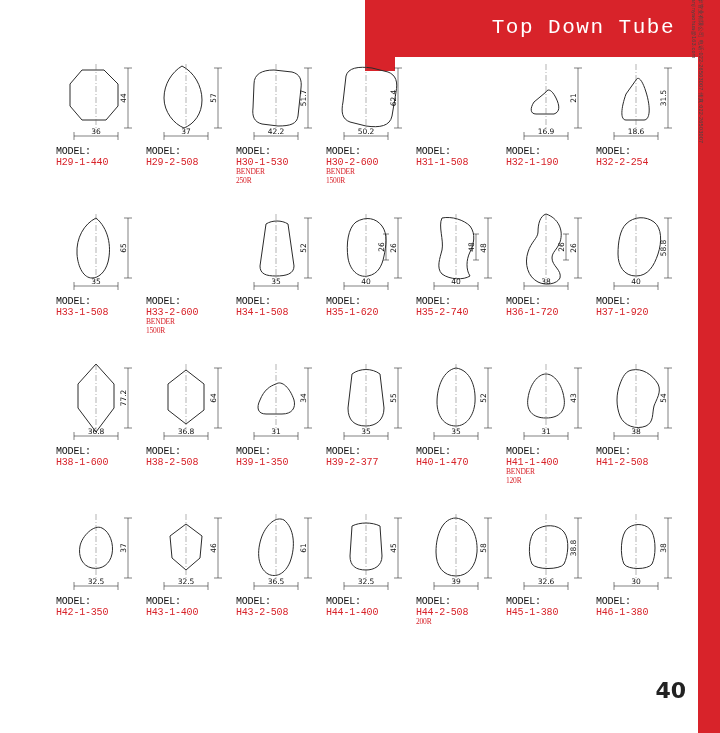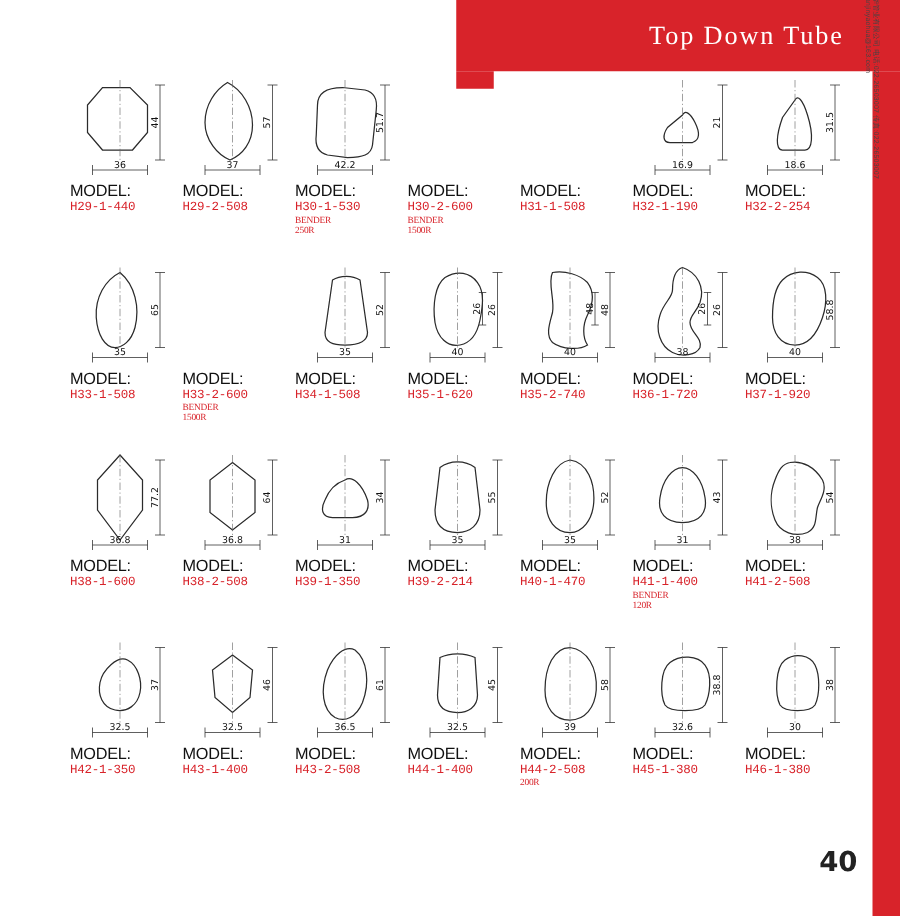--- a/index.html
+++ b/index.html
@@ -31,21 +31,21 @@
     height: 57px;
     background: #d8232a;
   }
   .header-title {
     position: absolute;
     right: 45px;
     top: 16px;
     color: #ffffff;
     font-size: 21px;
     letter-spacing: 1.5px;
-    font-family: Liberation Serif, serif;
+    font-family: Liberation Mono, monospace;
     white-space: nowrap;
   }
   .header-notch {
     position: absolute;
     left: 365px;
     top: 57px;
     width: 30px;
     height: 14px;
     background: #d8232a;
   }
@@ -123,23 +123,23 @@
     top: 0;
   }
   .labels {
     position: absolute;
     left: 4px;
     top: 88px;
     width: 88px;
     line-height: 1.12;
   }
   .model-word {
-    font-size: 13px;
+    font-size: 10px;
     color: #111;
-    font-family: Liberation Sans, sans-serif;
+    font-family: Liberation Mono, monospace;
     letter-spacing: -0.2px;
   }
   .model-code {
     font-size: 10px;
     color: #d8232a;
     font-family: Liberation Mono, monospace;
     letter-spacing: -0.2px;
   }
   .model-extra {
     font-size: 7.5px;
@@ -224,20 +224,34 @@
             </svg>
           </div>
           <div class="labels">
             <div class="model-word">MODEL:</div>
             <div class="model-code">H30-1-530</div>
             <div class="model-extra">BENDER</div>
             <div class="model-extra">250R</div>
           </div>
         </div>
         <div class="cell">
+          <div class="fig">
+            <svg width="90" height="88" viewBox="0 0 90 88">
+              <path d="M24,18 C26,10 36,8 50,10 L66,14 C74,17 76,24 74,34 L70,58 C68,68 58,70 44,68 L28,64 C20,61 19,54 21,44 Z" fill="none" stroke="#2b2b2b" stroke-width="1"></path>
+              <line x1="44" y1="6" x2="44" y2="72" stroke="#666" stroke-width="0.5" stroke-dasharray="6 2 1 2"></line>
+              <line x1="22" y1="78" x2="66" y2="78" stroke="#2b2b2b" stroke-width="0.6"></line>
+              <line x1="22" y1="74" x2="22" y2="82" stroke="#2b2b2b" stroke-width="0.6"></line>
+              <line x1="66" y1="74" x2="66" y2="82" stroke="#2b2b2b" stroke-width="0.6"></line>
+              <text x="44" y="76" text-anchor="middle" font-size="7.5" fill="#111">50.2</text>
+              <line x1="76" y1="10" x2="76" y2="70" stroke="#2b2b2b" stroke-width="0.6"></line>
+              <line x1="72" y1="10" x2="80" y2="10" stroke="#2b2b2b" stroke-width="0.6"></line>
+              <line x1="72" y1="70" x2="80" y2="70" stroke="#2b2b2b" stroke-width="0.6"></line>
+              <text x="74" y="40" text-anchor="middle" font-size="7.5" fill="#111" transform="rotate(-90 74 40)">62.4</text>
+            </svg>
+          </div>
           <div class="labels">
             <div class="model-word">MODEL:</div>
             <div class="model-code">H30-2-600</div>
             <div class="model-extra">BENDER</div>
             <div class="model-extra">1500R</div>
           </div>
         </div>
         <div class="cell">
           <div class="labels">
             <div class="model-word">MODEL:</div>
@@ -498,21 +512,21 @@
               <line x1="66" y1="74" x2="66" y2="82" stroke="#2b2b2b" stroke-width="0.6"></line>
               <text x="44" y="76" text-anchor="middle" font-size="7.5" fill="#111">35</text>
               <line x1="76" y1="10" x2="76" y2="70" stroke="#2b2b2b" stroke-width="0.6"></line>
               <line x1="72" y1="10" x2="80" y2="10" stroke="#2b2b2b" stroke-width="0.6"></line>
               <line x1="72" y1="70" x2="80" y2="70" stroke="#2b2b2b" stroke-width="0.6"></line>
               <text x="74" y="40" text-anchor="middle" font-size="7.5" fill="#111" transform="rotate(-90 74 40)">55</text>
             </svg>
           </div>
           <div class="labels">
             <div class="model-word">MODEL:</div>
-            <div class="model-code">H39-2-214</div>
+            <div class="model-code">H39-2-377</div>
           </div>
         </div>
         <div class="cell">
           <div class="fig">
             <svg width="90" height="88" viewBox="0 0 90 88">
               <path d="M44,10 C58,12 64,28 63,44 C62,58 54,68 44,68 C32,68 25,58 25,44 C25,28 32,12 44,10 Z" fill="none" stroke="#2b2b2b" stroke-width="1"></path>
               <line x1="44" y1="6" x2="44" y2="72" stroke="#666" stroke-width="0.5" stroke-dasharray="6 2 1 2"></line>
               <line x1="22" y1="78" x2="66" y2="78" stroke="#2b2b2b" stroke-width="0.6"></line>
               <line x1="22" y1="74" x2="22" y2="82" stroke="#2b2b2b" stroke-width="0.6"></line>
               <line x1="66" y1="74" x2="66" y2="82" stroke="#2b2b2b" stroke-width="0.6"></line>

